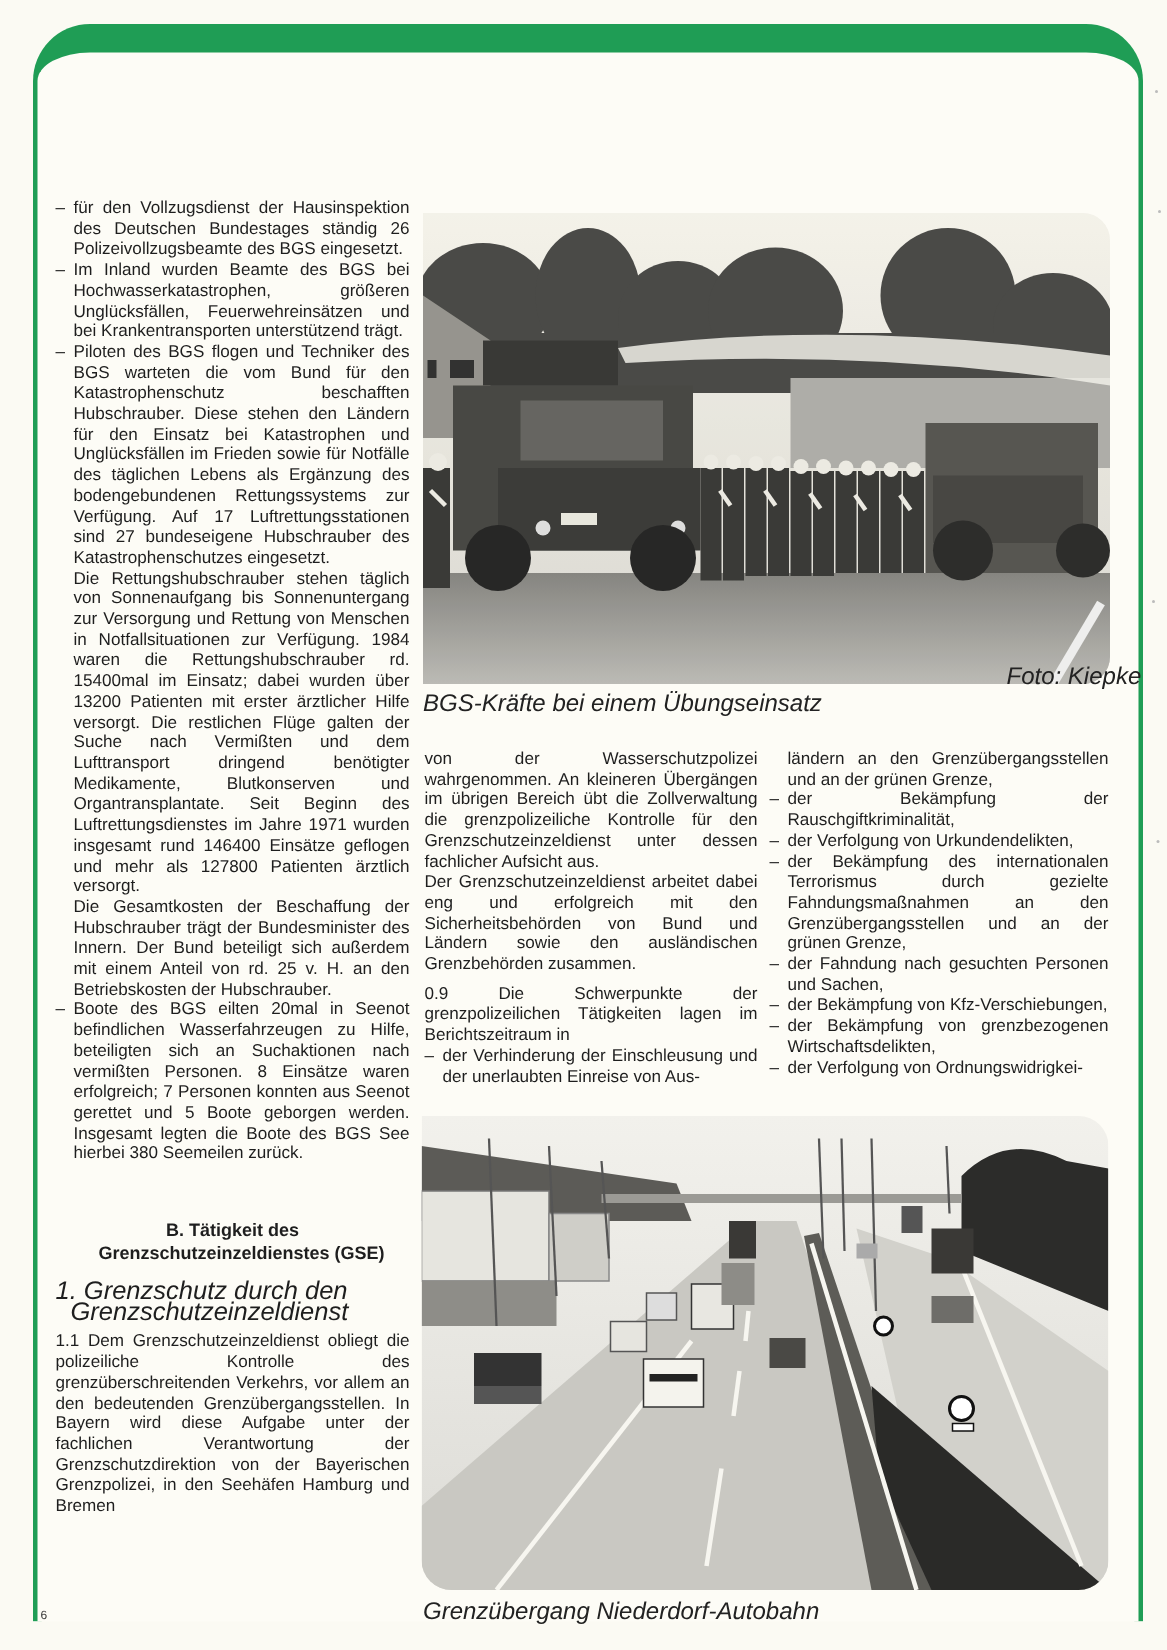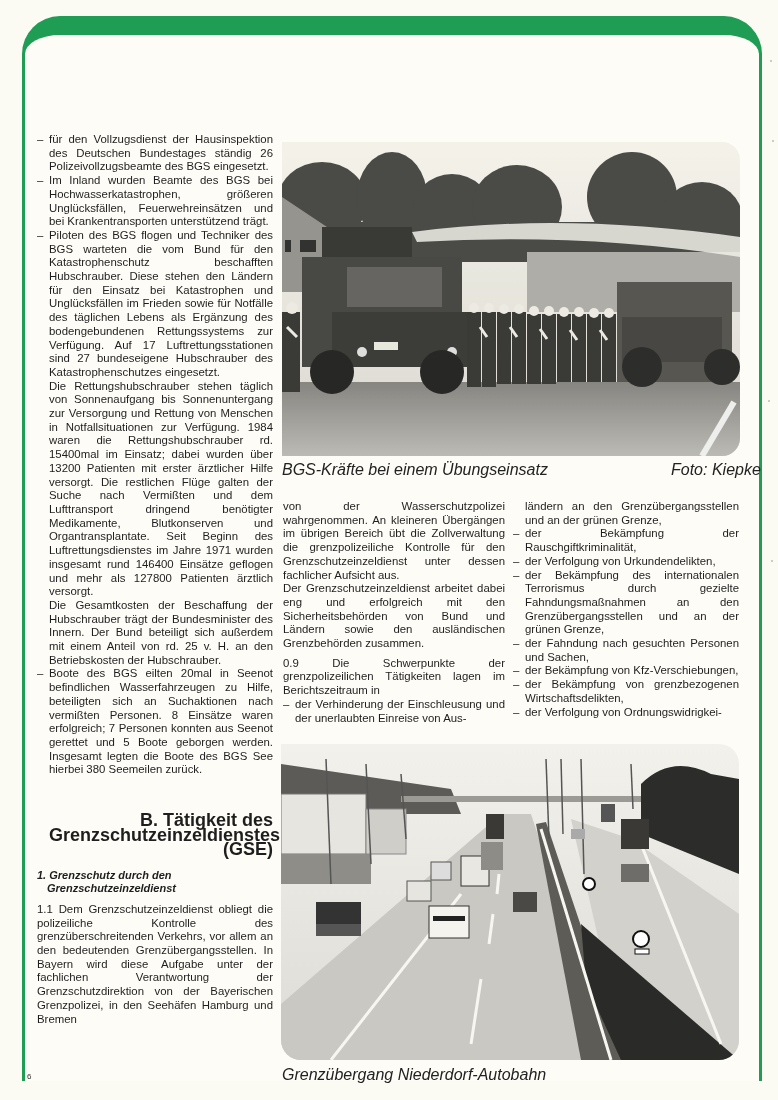--- a/index.html
+++ b/index.html
@@ -25,57 +25,57 @@
   }
   .col-left { left: 37px; top: 133px; width: 236px; }
   .col-mid { left: 283px; top: 500px; width: 222px; }
   .col-right { left: 513px; top: 500px; width: 226px; }
   .dash-item { position: relative; padding-left: 12px; margin: 0; }
   .dash-item::before { content: "\2013"; position: absolute; left: 0; top: 0; }
   .para { margin: 0; }
   .para.gap { margin-top: 6px; }
   .cont { padding-left: 12px; margin: 0; }
   .heading-b {
-    font-weight: bold; font-size: 18px; line-height: 14.5px;
-    margin: 36px 0 0 0; padding-left: 12px; text-indent: -12px; text-align: right;
+    font-weight: bold; font-size: 12px; line-height: 14.5px;
+    margin: 36px 0 0 0; padding-left: 12px; text-indent: -12px; text-align: center;
   }
   .heading-sub {
     font-style: italic; margin: 12px 0 7px 0; padding-left: 10px; text-indent: -10px; text-align: left;
   }
   .page-num {
     position: absolute; left: 27px; top: 1072px; font-size: 8px; color: #333;
   }
   .photo {
     position: absolute; overflow: hidden; border-radius: 0 18px 18px 18px;
   }
   .photo-1 { left: 282px; top: 142px; width: 458px; height: 314px; border-radius: 0 18px 18px 0; }
   .photo-2 { left: 281px; top: 744px; width: 458px; height: 316px; border-radius: 0 20px 20px 20px; }
   .caption {
     position: absolute; font-size: 16px; font-style: italic; color: #222;
   }
   .cap-1 { left: 282px; top: 461px; }
-  .credit-1 { left: 671px; top: 461px; text-align: right; }
+  .credit-1 { left: 671px; top: 443px; text-align: right; }
   .cap-2 { left: 282px; top: 1066px; }
   .speck { position: absolute; width: 2px; height: 2px; background: #bbb; border-radius: 50%; }
 </style>
 </head>
 <body>
 
 <div class="frame-inner-bg"></div>
 <div class="frame"></div>
 
 <div class="col col-left">
   <p class="dash-item">für den Vollzugsdienst der Hausinspektion des Deutschen Bundestages ständig 26 Polizeivollzugsbeamte des BGS eingesetzt.</p>
   <p class="dash-item">Im Inland wurden Beamte des BGS bei Hochwasserkatastrophen, größeren Unglücksfällen, Feuerwehreinsätzen und bei Krankentransporten unterstützend trägt.</p>
   <p class="dash-item">Piloten des BGS flogen und Techniker des BGS warteten die vom Bund für den Katastrophenschutz beschafften Hubschrauber. Diese stehen den Ländern für den Einsatz bei Katastrophen und Unglücksfällen im Frieden sowie für Notfälle des täglichen Lebens als Ergänzung des bodengebundenen Rettungssystems zur Verfügung. Auf 17 Luftrettungsstationen sind 27 bundeseigene Hubschrauber des Katastrophenschutzes eingesetzt.</p>
   <p class="cont">Die Rettungshubschrauber stehen täglich von Sonnenaufgang bis Sonnenuntergang zur Versorgung und Rettung von Menschen in Notfallsituationen zur Verfügung. 1984 waren die Rettungshubschrauber rd. 15400mal im Einsatz; dabei wurden über 13200 Patienten mit erster ärztlicher Hilfe versorgt. Die restlichen Flüge galten der Suche nach Vermißten und dem Lufttransport dringend benötigter Medikamente, Blutkonserven und Organtransplantate. Seit Beginn des Luftrettungsdienstes im Jahre 1971 wurden insgesamt rund 146400 Einsätze geflogen und mehr als 127800 Patienten ärztlich versorgt.</p>
   <p class="cont">Die Gesamtkosten der Beschaffung der Hubschrauber trägt der Bundesminister des Innern. Der Bund beteiligt sich außerdem mit einem Anteil von rd. 25 v. H. an den Betriebskosten der Hubschrauber.</p>
   <p class="dash-item">Boote des BGS eilten 20mal in Seenot befindlichen Wasserfahrzeugen zu Hilfe, beteiligten sich an Suchaktionen nach vermißten Personen. 8 Einsätze waren erfolgreich; 7 Personen konnten aus Seenot gerettet und 5 Boote geborgen werden. Insgesamt legten die Boote des BGS See hierbei 380 Seemeilen zurück.</p>
   <h2 class="heading-b">B. Tätigkeit des Grenzschutzeinzeldienstes (GSE)</h2>
-  <h3 class="col heading-sub" style="position:static;font-weight:bold;font-size:11px;">1. Grenzschutz durch den Grenzschutzeinzeldienst</h3>
+  <h3 class="col heading-sub" style="position:static;font-weight:normal;font-size:17px;">1. Grenzschutz durch den Grenzschutzeinzeldienst</h3>
   <p class="para">1.1 Dem Grenzschutzeinzeldienst obliegt die polizeiliche Kontrolle des grenzüberschreitenden Verkehrs, vor allem an den bedeutenden Grenzübergangsstellen. In Bayern wird diese Aufgabe unter der fachlichen Verantwortung der Grenzschutzdirektion von der Bayerischen Grenzpolizei, in den Seehäfen Hamburg und Bremen</p>
 </div>
 <div class="page-num">6</div>
 
 <div class="photo photo-1">
   <svg width="458" height="314" viewBox="0 0 458 314">
     <defs>
       <linearGradient id="sky1" x1="0" y1="0" x2="0" y2="1">
         <stop offset="0" stop-color="#f4f2ea"></stop>
           <stop offset="1" stop-color="#d8d6cf"></stop>

